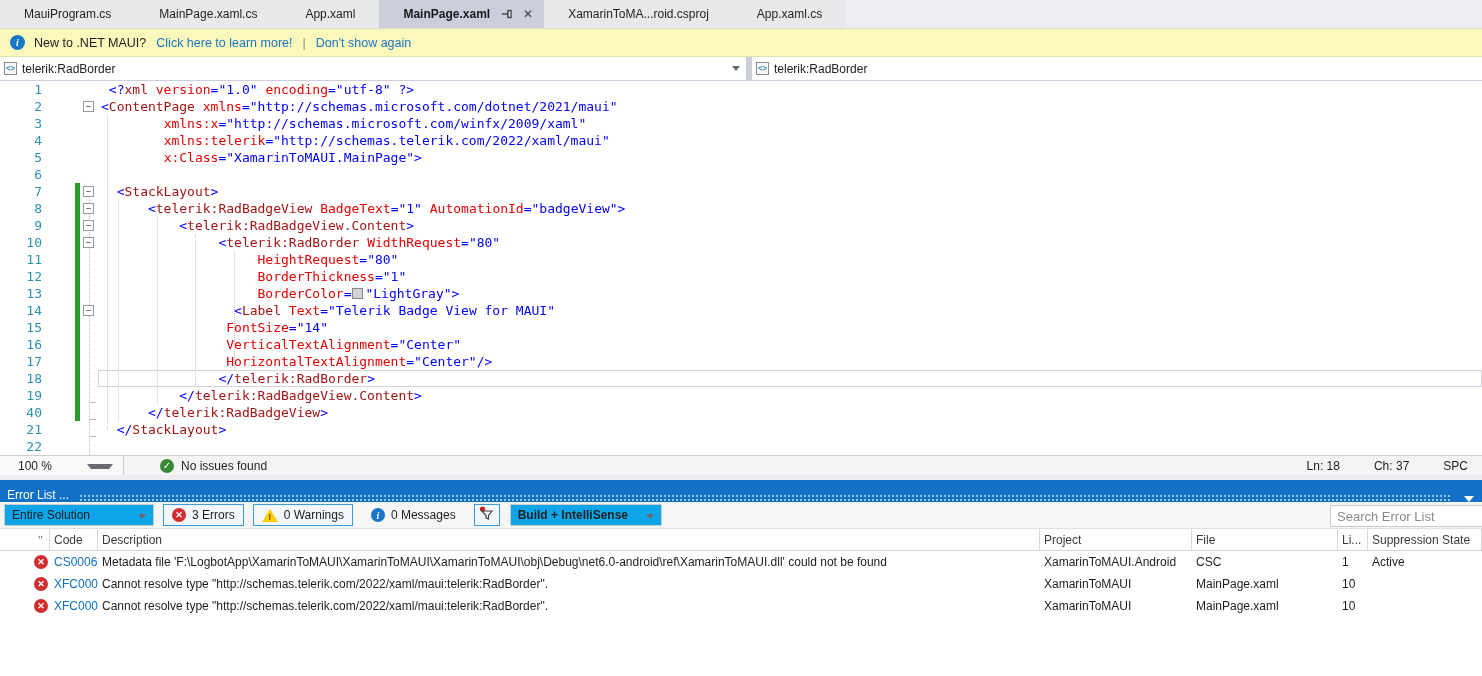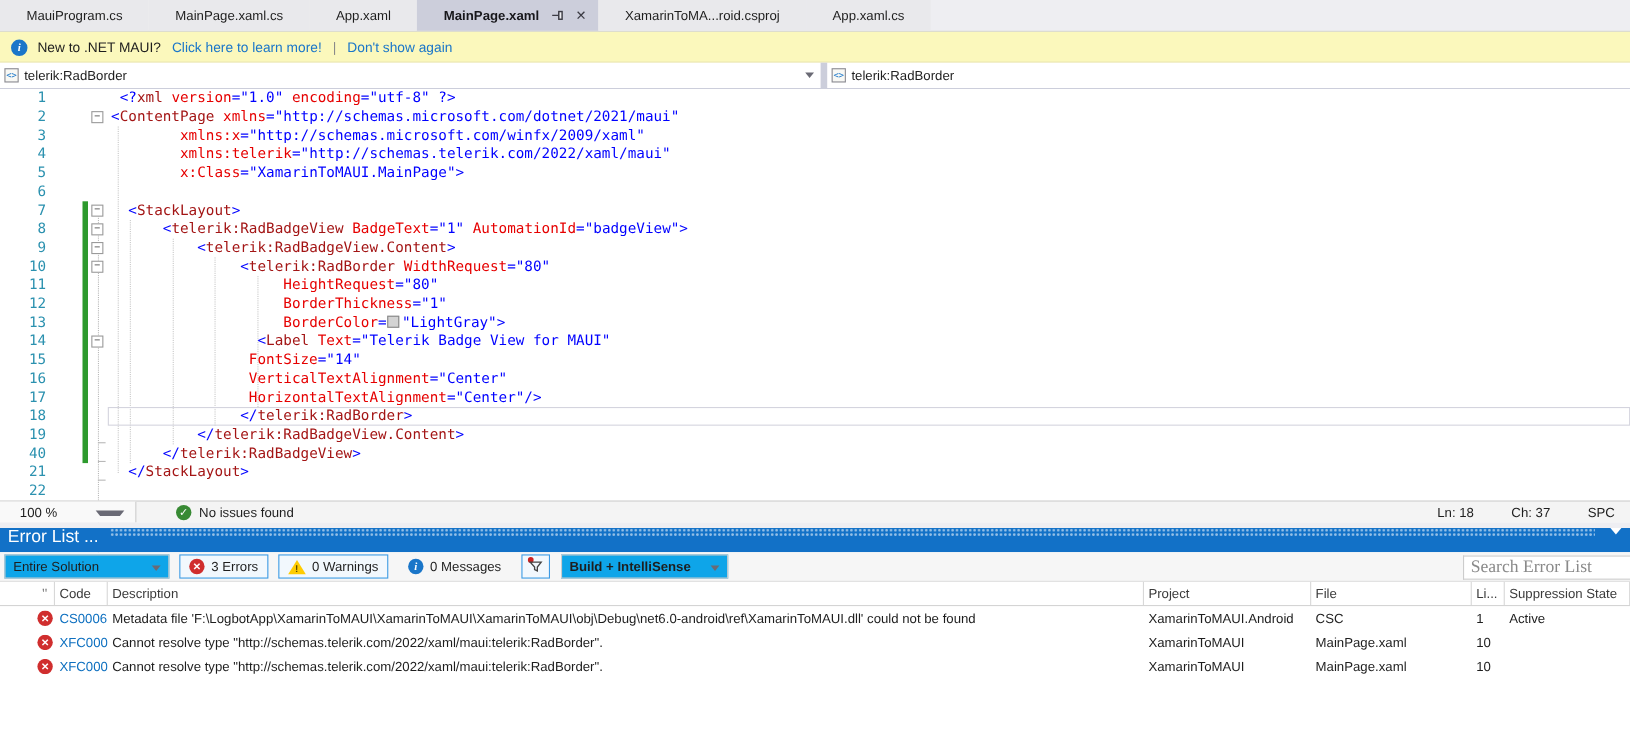--- a/index.html
+++ b/index.html
@@ -56,39 +56,39 @@
   .zoomctl span { padding-left:18px;text-align:right; }
   .zoomctl .ddarrow { right:10px; top:8px; }
   .health { display:flex; align-items:center; margin-left:36px; }
   .okc { width:14px; height:14px; border-radius:50%; background:#388A34; color:#fff; font-size:10px; display:inline-flex; align-items:center; justify-content:center; margin-right:7px; }
   .edstatus .rgt { margin-left:auto; display:flex; align-items:center; }
   .edstatus .rgt span { margin-right:34px; }
   .edstatus .rgt span:last-child { margin-right:14px; }
   .gapstrip { position:absolute; top:475px; left:0; width:1482px; height:5px; background:#EEEEF2; }
 
   
-  .eltitle { position:absolute; top:480px; left:0; width:1482px; height:22px; background:#1271C7; color:#fff; display:flex; align-items:flex-start; font-size:16px; }
+  .eltitle { position:absolute; top:480px; left:0; width:1482px; height:22px; background:#1271C7; color:#fff; display:flex; align-items:flex-end; font-size:12px; }
   .eltitle .t { padding-left:7px; white-space:nowrap; }
   .eltitle .dots { flex:1; height:8px; margin:0 14px 0 10px; background-image:radial-gradient(rgba(255,255,255,.55) 1px, transparent 1.3px); background-size:4px 4px; }
   .eltitle .wddarrow { margin-right:8px; width:0; height:0; border-left:5px solid transparent; border-right:5px solid transparent; border-top:6px solid #fff; }
 
   .eltoolbar { position:absolute; top:502px; left:0; width:1482px; height:27px; background:#F6F6F6; border-bottom:1px solid #E0E0E0; display:flex; align-items:center; font-size:12px; color:#1E1E1E; }
   .combo { height:22px; background:#0ea5e9; border:1px solid #CCCCCC; display:flex; align-items:center; position:relative; padding-left:7px; }
   .combo .ddarrow { right:7px; top:9px; }
   .combo.scope { width:150px; margin-left:4px; }
   .combo.source { width:152px; margin-left:10px;font-weight:bold; }
   .tglbtn { height:22px; display:flex; align-items:center; padding:0 8px; margin-left:9px; border:1px solid transparent; white-space:nowrap; }
   .tglbtn.on { border-color:#3D9BE3; background:#F2F8FD; }
   .tglbtn .ic { margin-right:6px; display:inline-flex; }
   .errc { width:14px; height:14px; border-radius:50%; background:#D02E2E; color:#fff; font-size:9px; font-weight:bold; display:inline-flex; align-items:center; justify-content:center; }
   .warnt { width:0; height:0; border-left:8px solid transparent; border-right:8px solid transparent; border-bottom:13px solid #FFCC00; position:relative; }
   .warnt i { position:absolute; left:-1.5px; top:3px; font-style:normal; font-size:9px; font-weight:bold; color:#5A4A00; }
   .filterbtn { width:26px; height:22px; margin-left:9px; border:1px solid #3D9BE3; background:#F2F8FD; display:flex; align-items:center; justify-content:center; }
   .searchbox { position:absolute; right:0; top:3px; width:152px; height:22px; background:#fff; border:1px solid #CCCCCC; border-right:none; display:flex; align-items:center; }
-  .searchbox input { border:none; outline:none; width:100%; font-size:16px; padding-left:6px; color:#1E1E1E; font-family:Liberation Serif, serif; background:transparent; }
+  .searchbox input { border:none; outline:none; width:100%; font-size:13px; padding-left:6px; color:#1E1E1E; font-family:Liberation Sans, sans-serif; background:transparent; }
   .searchbox input::placeholder { color:#8A8A8A; }
 
   .elgrid { position:absolute; top:529px; left:0; width:1482px; }
   .elrow { display:grid; grid-template-columns:28px 22px 48px 942px 152px 146px 30px 1fr; height:22px; align-items:center; font-size:12px; color:#1E1E1E; }
   .elrow > div { overflow:hidden; white-space:nowrap; padding-left:4px; }
   .elhead { border-bottom:1px solid #D4D4D4; color:#3B3B3B; }
   .elhead > div { border-right:1px solid #D8D8D8; height:100%; display:flex; align-items:center; }
   .elhead > div:first-child { border-right:none; }
   .cellcode { color:#0E70C0; }
   .cellicon { display:flex; justify-content:center; }

